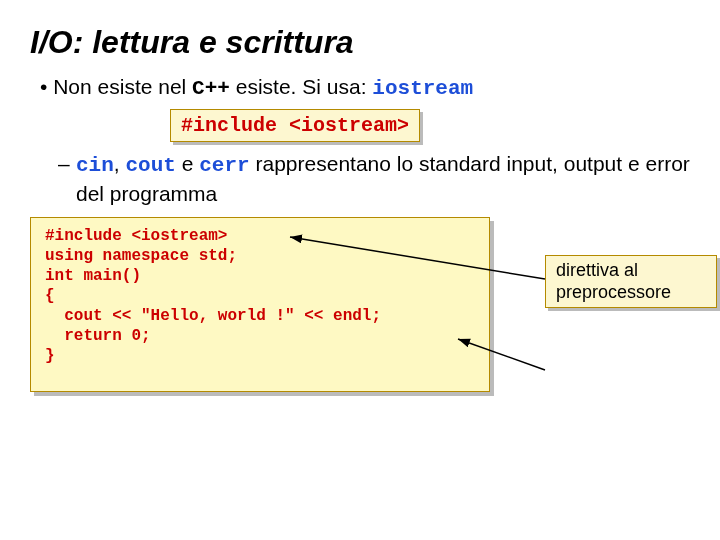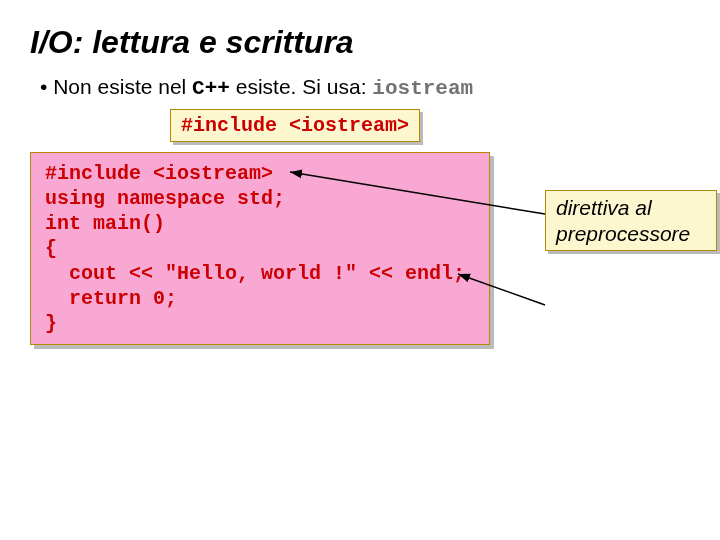--- a/index.html
+++ b/index.html
@@ -26,21 +26,21 @@
     margin: 0 0 6px 10px;
     line-height: 1.35;
   }
   .bullet1::before {
     content: "• ";
   }
   .code-inline {
     font-family: "Courier New", Courier, monospace;
     font-weight: bold;
   }
-  .red { color: #737373; }
+  .red { color: #1d4ed8; }
   .codebox {
     background: #fdf7d0;
     border: 1.5px solid #b48a00;
     padding: 4px 10px;
     font-family: "Courier New", Courier, monospace;
     font-weight: bold;
     font-size: 20px;
     color: #cc0000;
     display: inline-block;
     box-shadow: 3px 3px 0 #bbb;
@@ -58,44 +58,43 @@
   .sub-item .dash {
     display: inline-block;
     width: 18px;
     margin-left: -18px;
   }
   .main-code-wrap {
     position: relative;
     margin-top: 10px;
   }
   .main-code {
-    background: #f9a8d4;
+    background: #fef9c3;
     border: 1.5px solid #b48a00;
-    padding: 8px 14px 8px 14px;
+    padding: 8px 14px 25px 14px;
     font-family: "Courier New", Courier, monospace;
     font-weight: bold;
-    font-size: 20px;
+    font-size: 16px;
     color: #cc0000;
     width: 430px;
     line-height: 1.25;
     box-shadow: 4px 4px 0 #bbb;
     white-space: pre;
     position: relative;
   }
   .annot {
     position: absolute;
     background: #fdf7d0;
     border: 1.5px solid #b48a00;
     padding: 4px 10px;
     font-family: Arial, Helvetica, sans-serif;
-    font-size: 21px;
+    font-size: 18px;
     color: #000;
     box-shadow: 3px 3px 0 #bbb;
     line-height: 1.2;
-    font-style: italic;
   }
   .annot1 { left: 515px; top: 38px; width: 150px; }
   .annot2 { left: 515px; top: 140px; }
   svg.arrow {
     position: absolute;
     overflow: visible;
     pointer-events: none;
   }
 </style>
 </head>
@@ -105,20 +104,23 @@
 
 <div class="bullet1">
   <span>Non esiste nel </span><span class="code-inline">C++</span><span> esiste. Si usa: </span><span class="code-inline red">iostream</span>
 </div>
 
 <div class="box1-wrap">
   <div class="codebox">#include &lt;iostream&gt;</div>
 </div>
 
 <div class="sub-list">
+  <div class="sub-item">
+    <span class="dash">–</span><span class="code-inline red">cin</span><span>, </span><span class="code-inline red">cout</span><span> e </span><span class="code-inline red">cerr</span><span> rappresentano lo standard input, output e error del programma</span>
+  </div>
 </div>
 
 <div class="main-code-wrap">
   <div class="main-code"><span>#include &lt;iostream&gt;</span>
 <span>using namespace std;</span>
 <span>int main()</span>
 <span>{</span>
 <span>  cout &lt;&lt; "Hello, world !" &lt;&lt; endl;</span>
 <span>  return 0;</span>
 <span>}</span></div>

